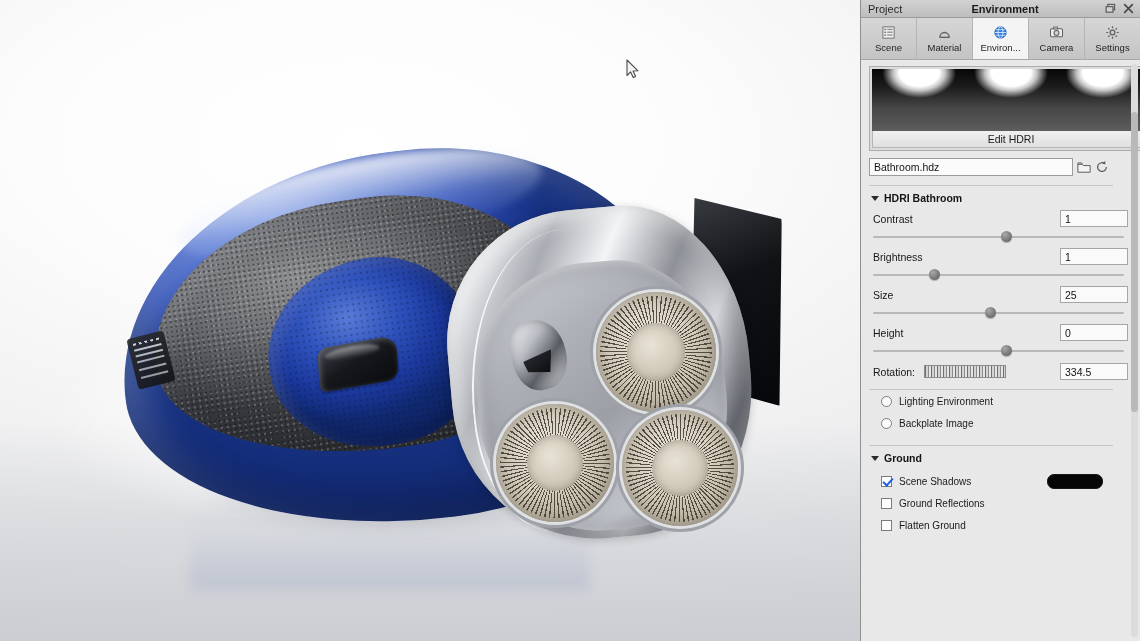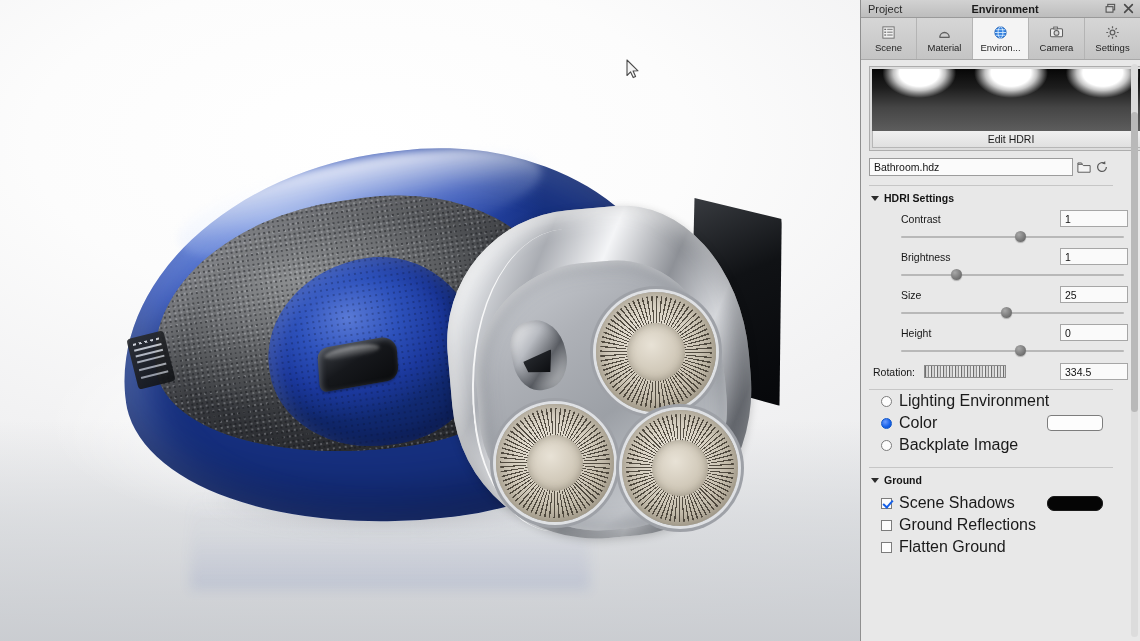--- a/index.html
+++ b/index.html
@@ -274,21 +274,21 @@
 
   hr.sep { border: none; border-top: 1px solid #c6c6c6; margin: 9px 0 0 0; width: 244px; }
 
   .section-head {
     display: flex; align-items: center; gap: 5px;
     font-weight: bold; font-size: 10.5px; margin: 6px 0 6px 2px;
     color: #141414; cursor: default;
   }
   .caret { width: 0; height: 0; border-left: 4.5px solid transparent; border-right: 4.5px solid transparent; border-top: 5.5px solid #2b2b2b; }
 
-  .slider-row { padding: 0 4px; margin-bottom: 3px; margin-left: 28px; }
+  .slider-row { padding: 0 4px; margin-bottom: 3px; }
   .slider-top { display: flex; align-items: center; justify-content: space-between; }
   .slider-label { font-size: 10.5px; color: #161616; }
   .num-field {
     width: 68px; height: 17px; background: #fafafa; border: 1px solid #a6a6a6;
     font-size: 10.5px; color: #111; padding: 0 4px; line-height: 16px;
     font-family: "Liberation Sans", sans-serif;
   }
   .track-wrap { position: relative; height: 16px; margin-top: 2px; }
   .track { position: absolute; left: 0; right: 4px; top: 7px; height: 2px; background: #b8b8b8; border-radius: 1px; }
   .thumb {
@@ -316,21 +316,21 @@
   }
   .radio.on { background: radial-gradient(circle at 36% 32%, #6a9bff 0%, #1560e8 60%, #0b4ec4 100%); border-color: #1258c9; }
   .checkbox {
     width: 11px; height: 11px; border: 1.4px solid #7c7c7c; background: #fdfdfd;
     flex: 0 0 11px; position: relative;
   }
   .checkbox.on::after {
     content: ""; position: absolute; left: 2.5px; top: -1px; width: 4px; height: 8px;
     border: solid #1560e8; border-width: 0 2px 2px 0; transform: rotate(42deg);
   }
-  .opt-label { font-size: 16px; color: #1a1a1a; text-align: right; }
+  .opt-label { font-size: 10px; color: #1a1a1a; text-align: right; }
   .swatch-white {
     width: 56px; height: 16px; background: #fdfdfd; border: 1px solid #7d7d7d;
     border-radius: 4px; margin-left: auto; margin-right: 6px; cursor: default;
   }
   .swatch-black {
     width: 56px; height: 15px; background: #050505; border: 1px solid #1a1a1a;
     border-radius: 7px; margin-left: auto; margin-right: 6px; cursor: default;
   }
   .row-with-swatch { display: flex; align-items: center; width: 240px; }
   .cut-row { opacity: .45; overflow: hidden; height: 10px; }
@@ -482,21 +482,21 @@
             <path d="M13 8 A5 5 0 1 1 11.2 4.2" fill="none" stroke="#5a5a5a" stroke-width="1.4"></path>
             <path d="M11.6 1.2 L11.9 4.9 L8.3 4.2 Z" fill="#5a5a5a"></path>
           </svg>
         </span>
       </div>
 
       <hr class="sep">
 
       <div class="section-head">
         <span class="caret"></span>
-        <span>HDRI Settings</span>
+        <span>HDRI Bathroom</span>
       </div>
 
       <div class="slider-row">
         <div class="slider-top">
           <span class="slider-label">Contrast</span>
           <div class="num-field">1</div>
         </div>
         <div class="track-wrap">
           <div class="track"></div>
           <div class="thumb" style="left:50%"></div>
@@ -545,27 +545,20 @@
       </div>
 
       <hr class="sep">
 
 
       <div class="radio-row">
         <span class="radio"></span>
         <span class="opt-label">Lighting Environment</span>
       </div>
 
-      <div class="row-with-swatch">
-        <div class="radio-row" style="flex:1">
-          <span class="radio on"></span>
-          <span class="opt-label">Color</span>
-        </div>
-        <div class="swatch-white"></div>
-      </div>
 
       <div class="radio-row">
         <span class="radio"></span>
         <span class="opt-label">Backplate Image</span>
       </div>
 
       <hr class="sep" style="margin-top:11px">
 
       <div class="section-head">
         <span class="caret"></span>

